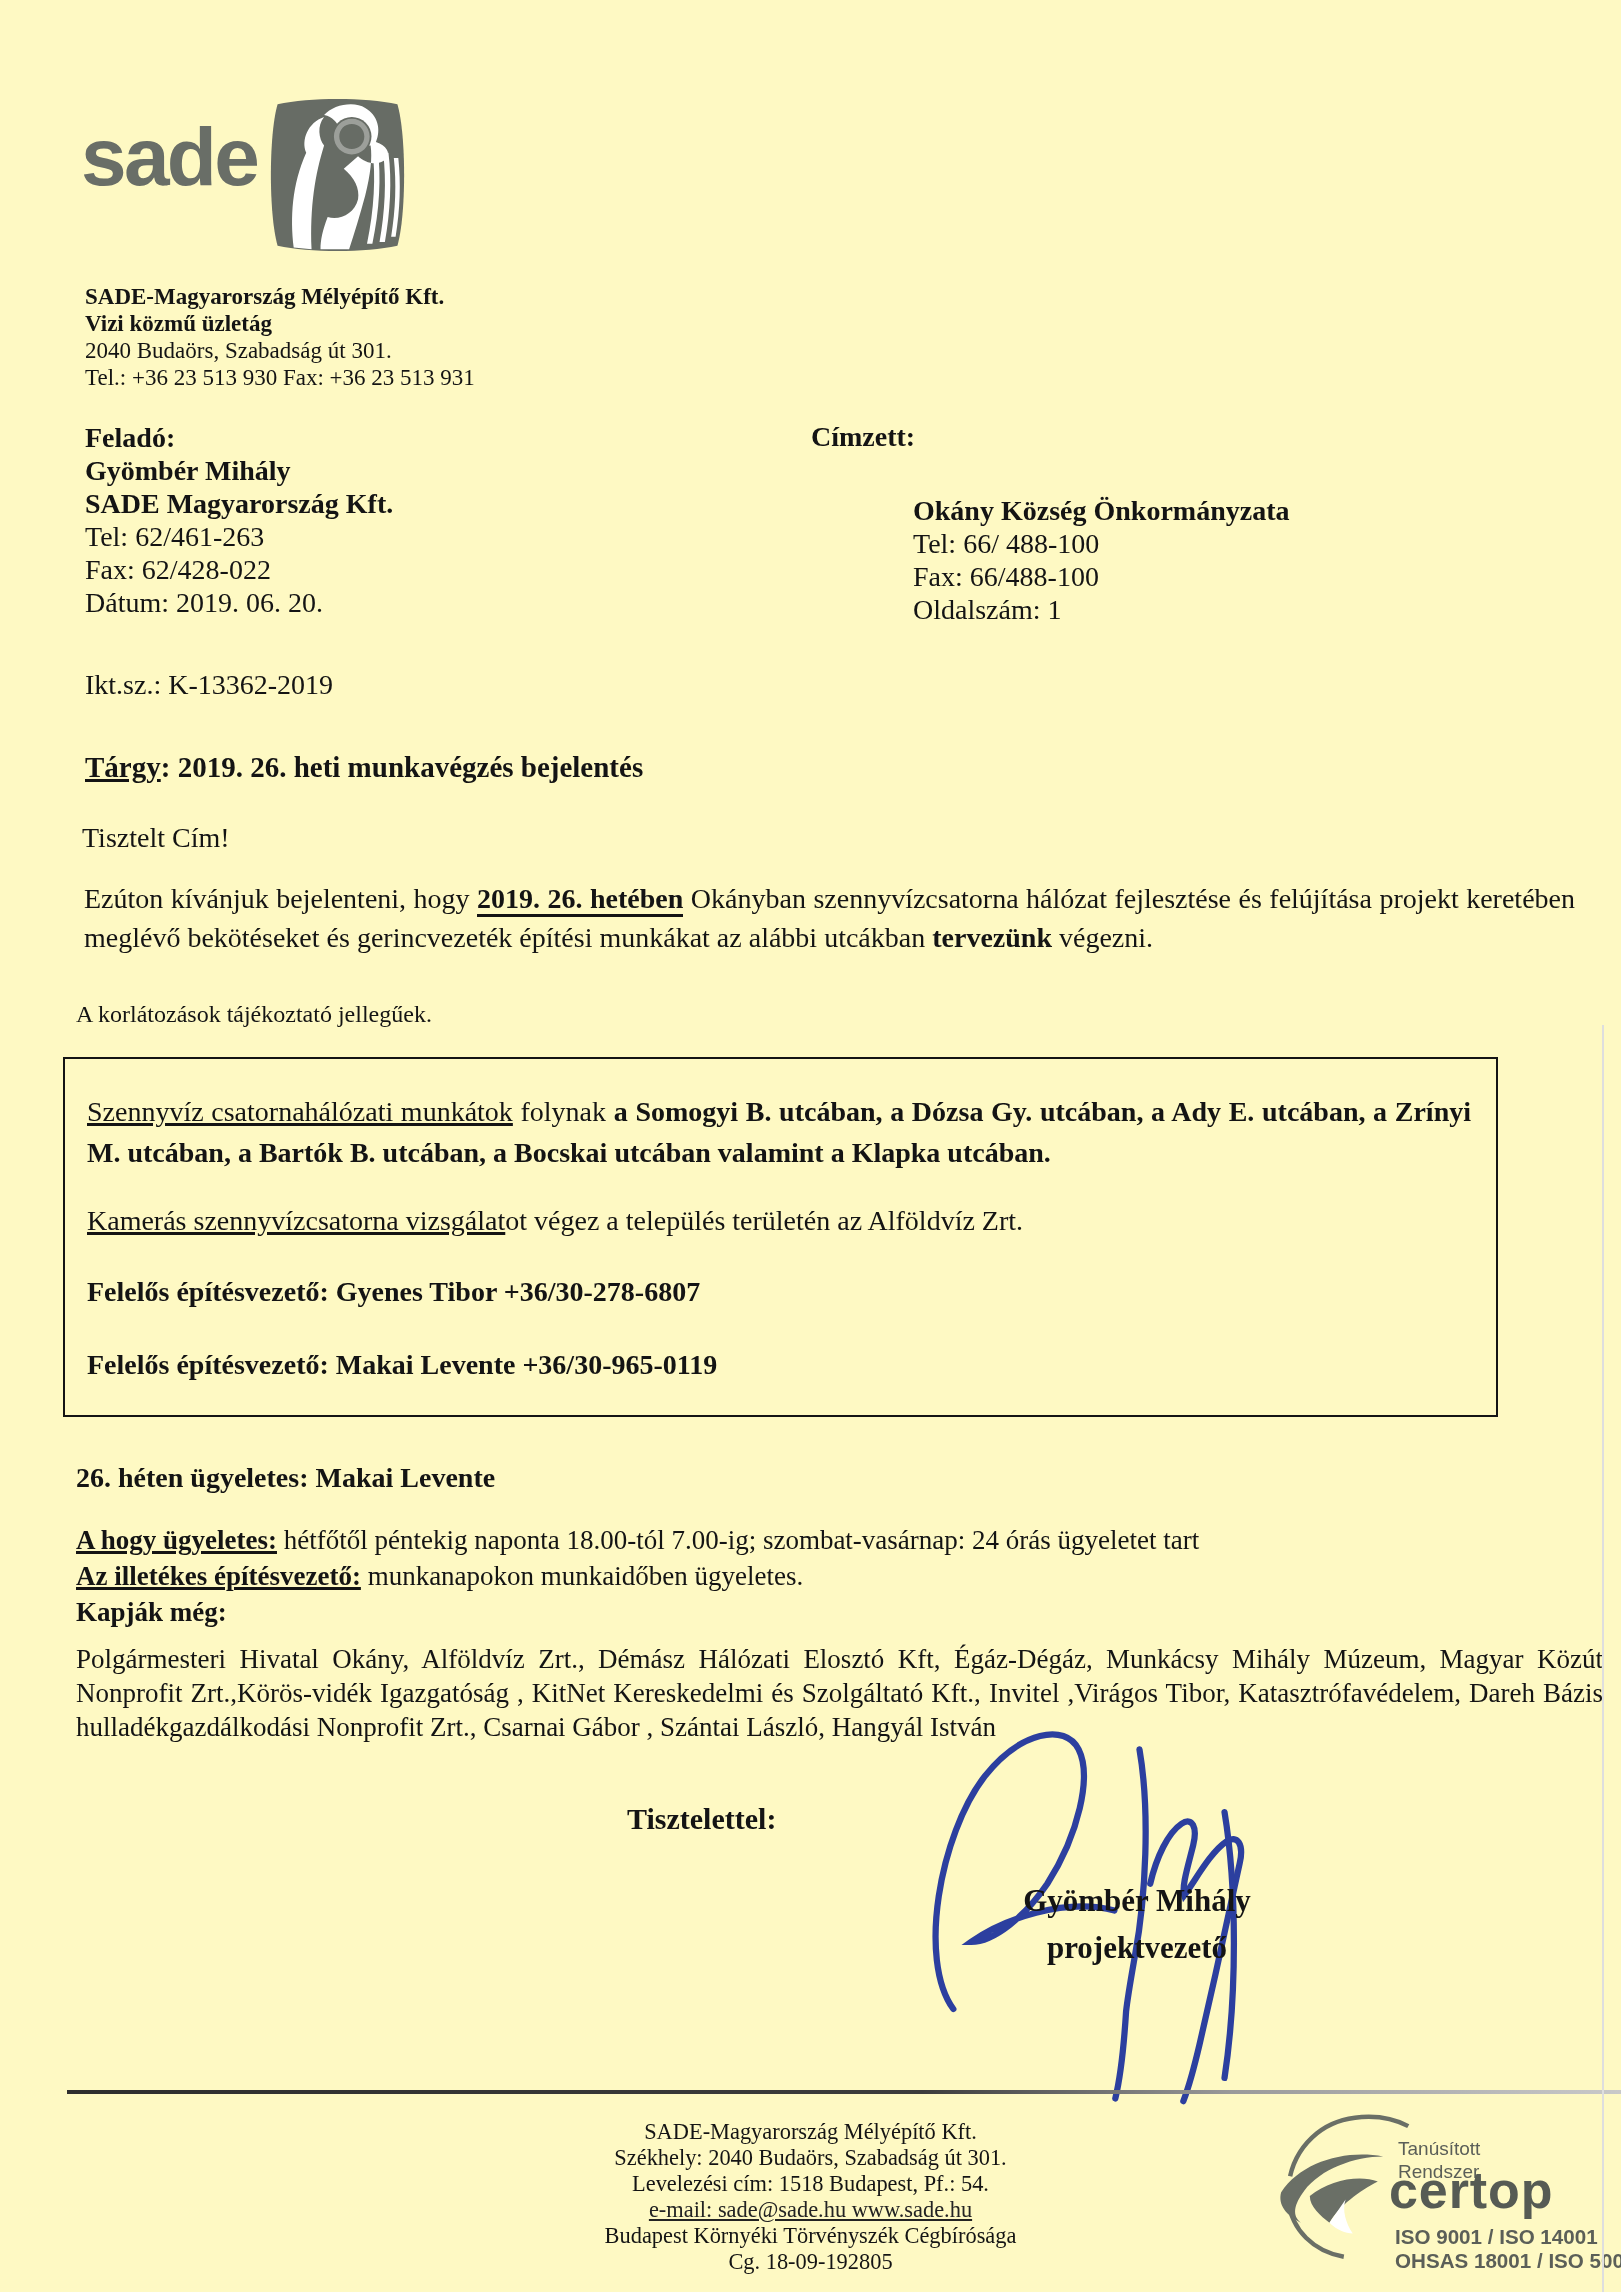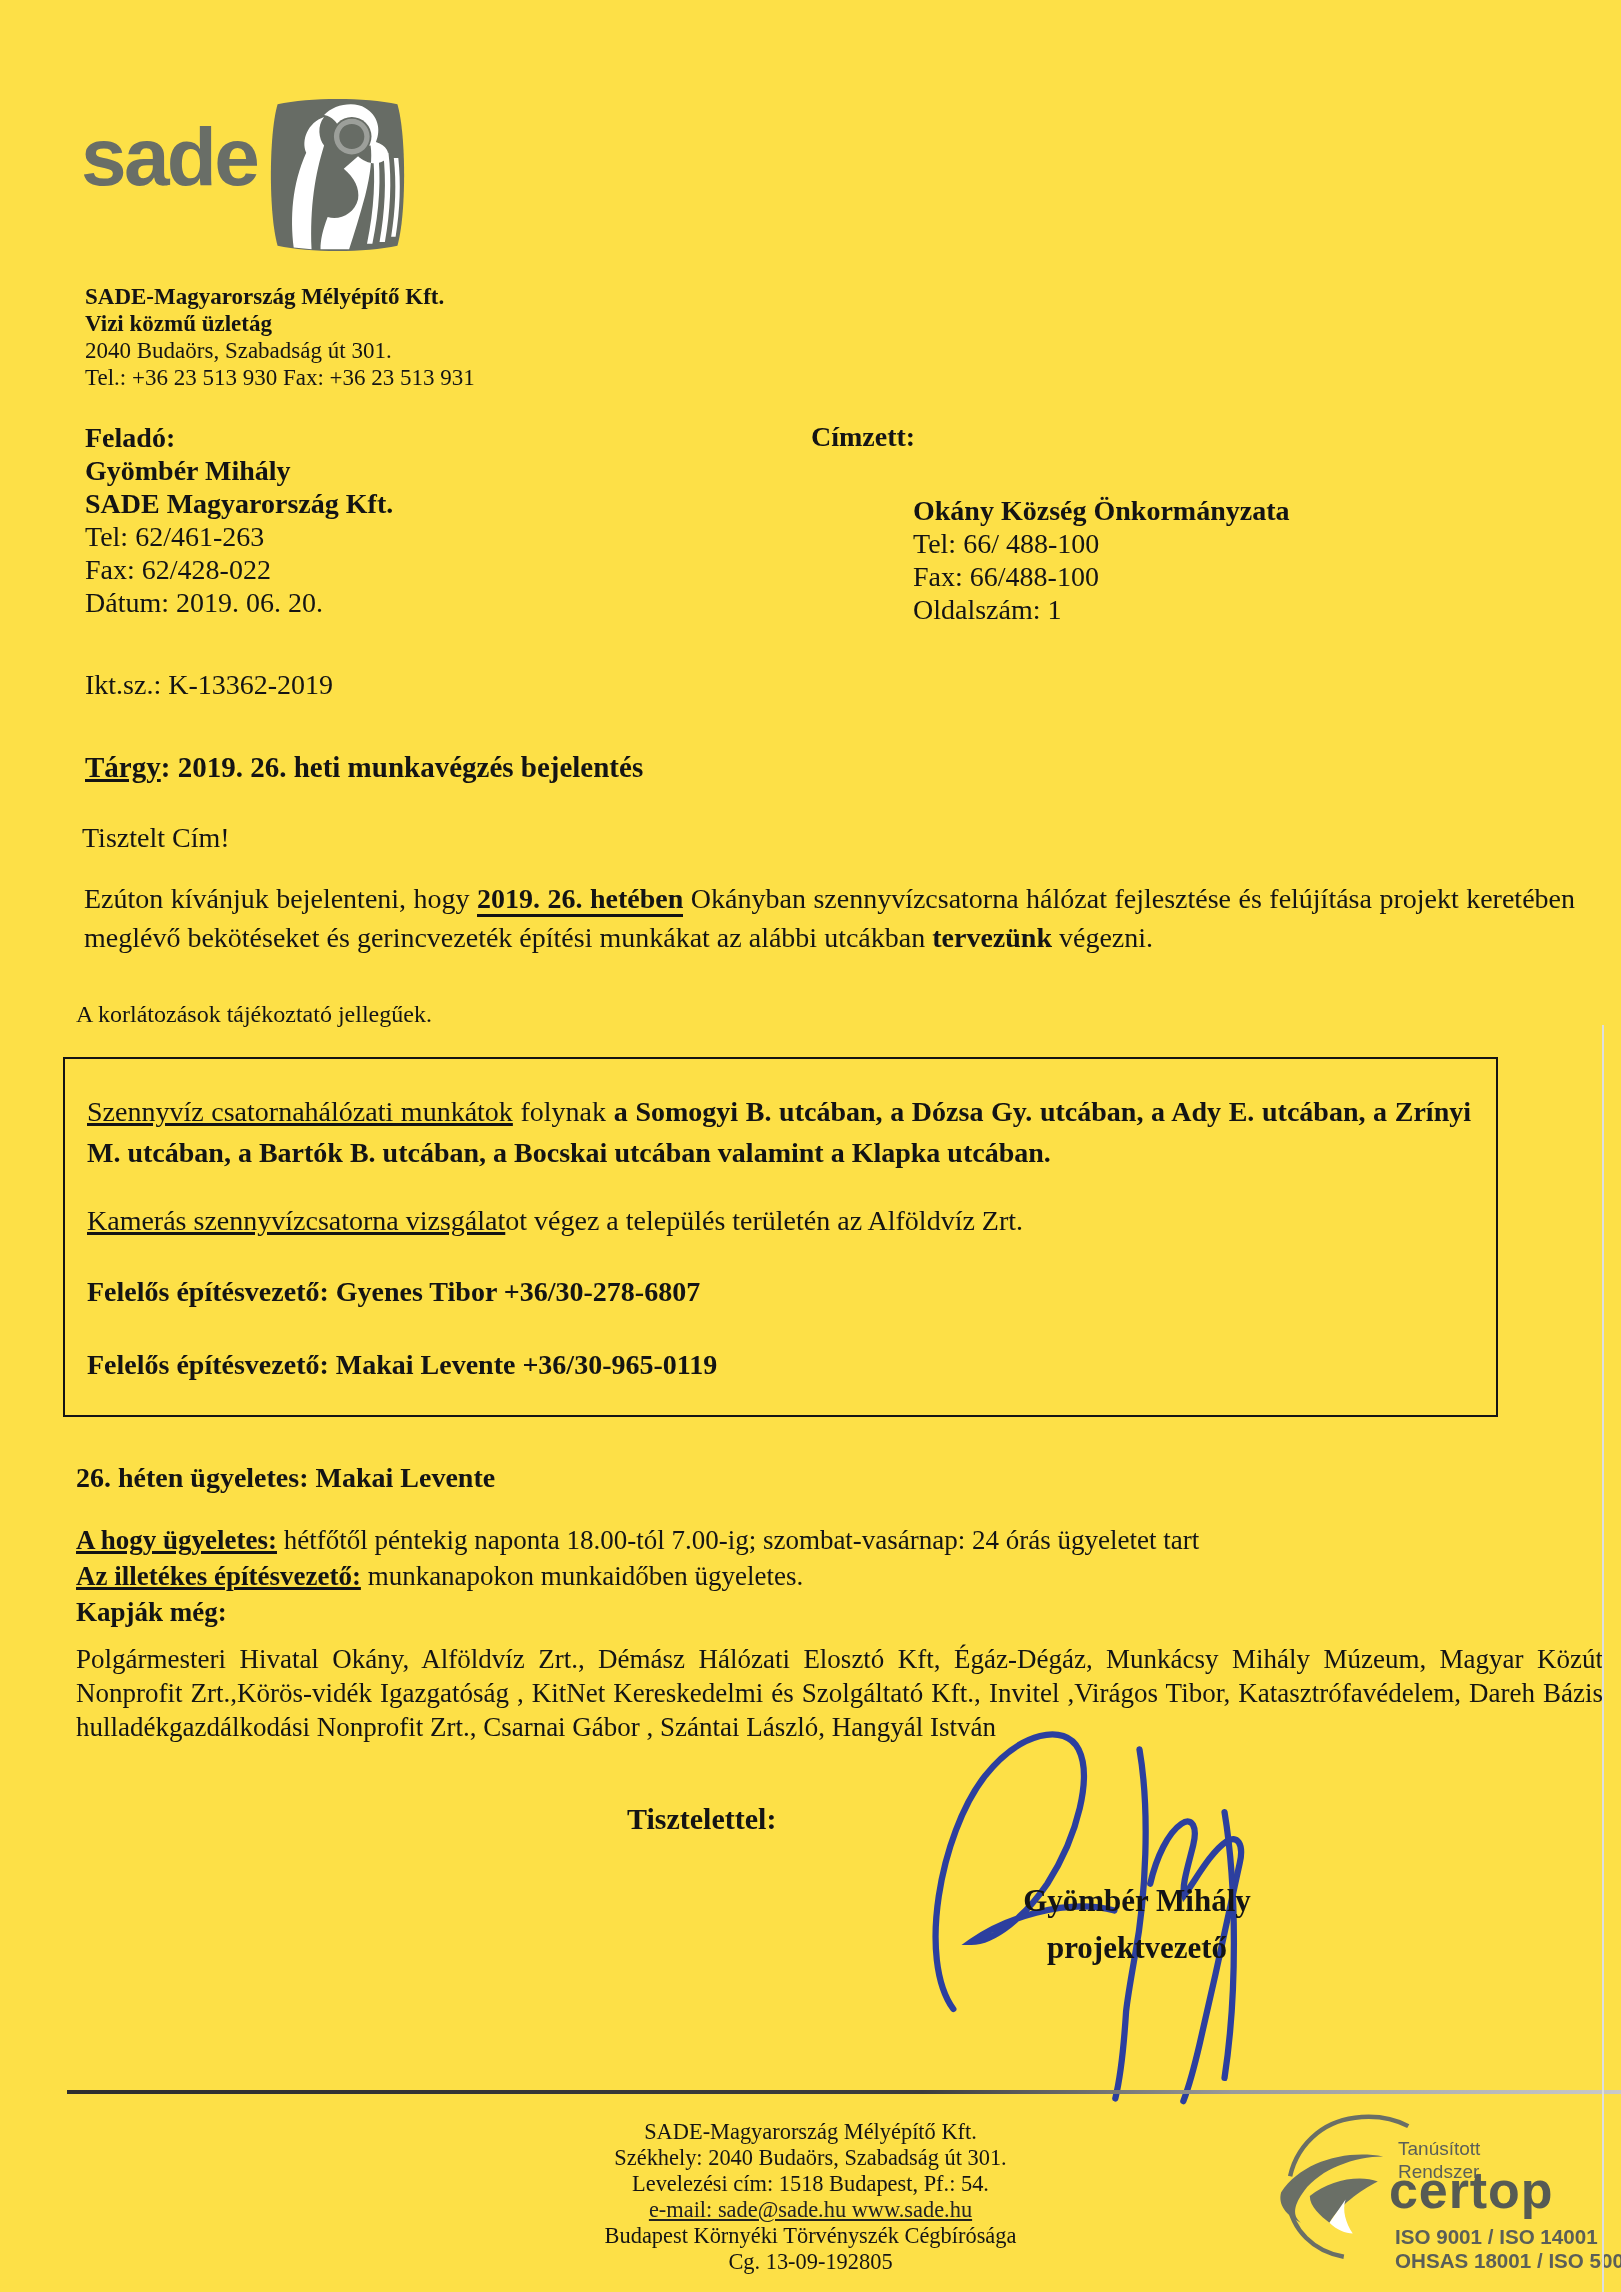--- a/index.html
+++ b/index.html
@@ -1,19 +1,19 @@
 <!DOCTYPE html>
 <html style="font-size:14.3px"><head>
 <meta charset="utf-8">
 <style>
   html,body{margin:0;padding:0;background:#e8e8e8;}
   .page{
     position:relative;
     width:1621px;height:2293px;
-    background:#fde047;
+    background:#fef9c3;
     font-family:"Liberation Serif", serif;
     color:#141414;
     overflow:hidden;
   }
   
   .logo-word{
     position:absolute;left:81px;top:116px;
     font-family:"Liberation Sans", sans-serif;
     font-weight:bold;font-size:82px;line-height:82px;
     letter-spacing:-2.7px;color:#696e67;
@@ -176,21 +176,21 @@
   </div>
 
   <div class="footer-rule"></div>
 
   <div class="footer">
     <div>SADE-Magyarország Mélyépítő Kft.</div>
     <div>Székhely: 2040 Budaörs, Szabadság út 301.</div>
     <div>Levelezési cím: 1518 Budapest, Pf.: 54.</div>
     <div class="email">e-mail: sade@sade.hu   www.sade.hu</div>
     <div>Budapest Környéki Törvényszék Cégbírósága</div>
-    <div>Cg. 13-09-192805</div>
+    <div>Cg. 18-09-192805</div>
   </div>
 
   <div class="certop">
     <svg width="179" height="179" viewBox="0 0 200 200" style="position:absolute;left:0;top:0">
       <g fill="none" stroke="#6a6f66" stroke-width="5">
         <path d="M150 18 C120 2 75 4 48 26 C32 39 22 56 18 74"></path>
         <path d="M16 102 C20 134 44 158 78 164"></path>
       </g>
       <path d="M8 92 C30 58 80 44 122 52 C90 52 52 66 34 90 C22 106 20 118 30 126 C14 118 4 106 8 92 Z" fill="#6a6f66"></path>
       <path d="M40 96 C62 78 96 72 116 80 C96 90 72 108 62 126 C52 118 40 108 40 96 Z" fill="#6a6f66"></path>

